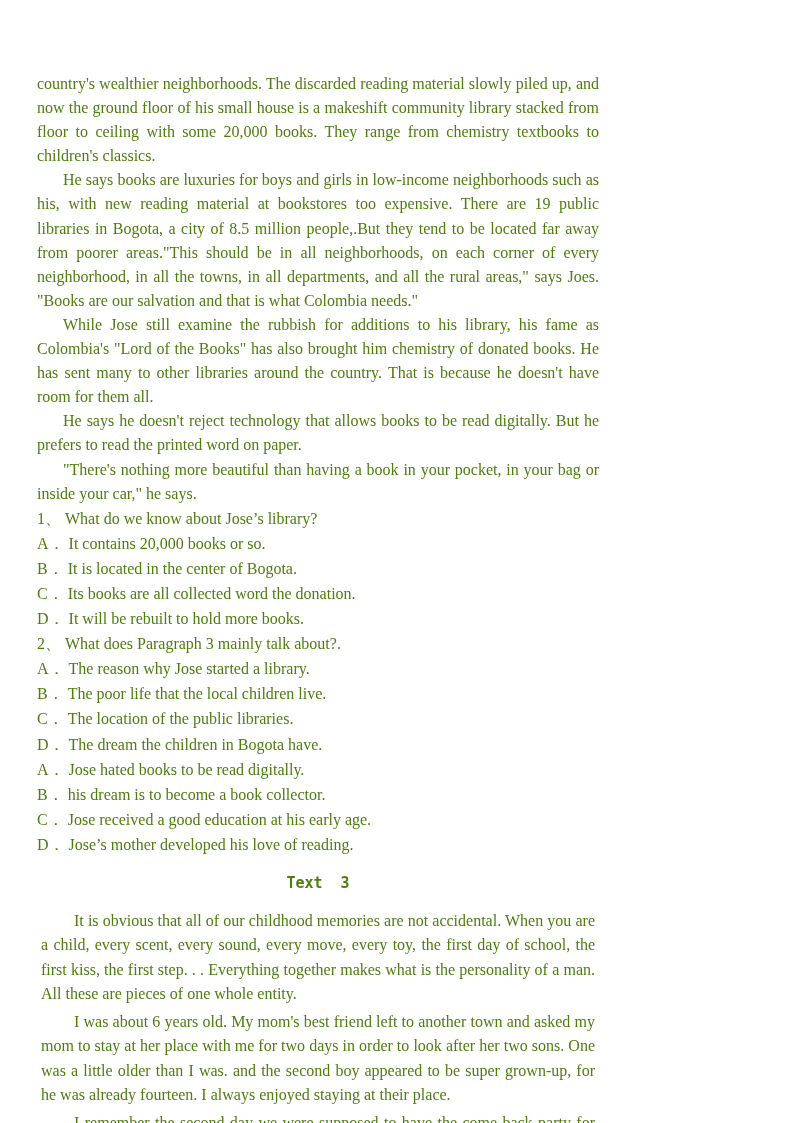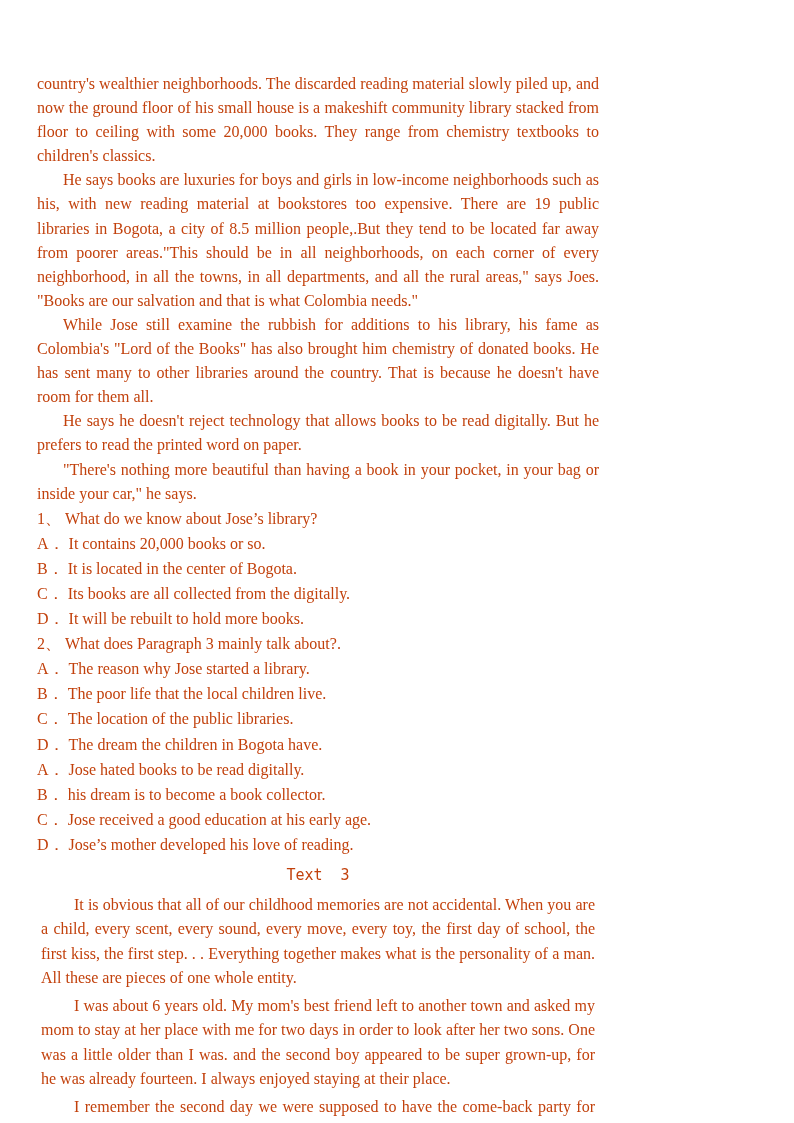--- a/index.html
+++ b/index.html
@@ -7,21 +7,21 @@
     padding: 0;
     background: #ffffff;
   }
   .page {
     position: relative;
     width: 636px;
     height: 1123px;
     box-sizing: border-box;
     padding: 72px 37px 0 37px;
     background: #ffffff;
-    color: #c2410c;
+    color: #4d7c0f;
     font-family: "Liberation Serif", "DejaVu Serif", serif;
     font-size: 16px;
     overflow: hidden;
   }
   .passage p {
     margin: 0;
     text-align: justify;
     line-height: 24.1px;
   }
   .passage p.indent {
@@ -30,24 +30,24 @@
   .questions {
     line-height: 25.1px;
   }
   .q-line {
     white-space: normal;
   }
   .q-num, .opt-label {
     margin-right: 4px;
   }
   .text3-heading {
-    margin: 8px;
+    margin: 16px;
     text-align: center;
     font-family: "DejaVu Sans Mono", monospace;
-    font-weight: normal;
+    font-weight: bold;
     font-size: 15px;
     line-height: 20px;
     white-space: pre;
   }
   .text3 p {
     margin: 4px;
     text-align: justify;
     line-height: 24.3px;
     text-indent: 33px;
   }
@@ -70,21 +70,21 @@
     <div class="q-line">
       <span class="q-num">1、</span><span>What do we know about Jose’s library?</span>
     </div>
     <div class="q-line">
       <span class="opt-label">A．</span><span>It contains 20,000 books or so.</span>
     </div>
     <div class="q-line">
       <span class="opt-label">B．</span><span>It is located in the center of Bogota.</span>
     </div>
     <div class="q-line">
-      <span class="opt-label">C．</span><span>Its books are all collected from the digitally.</span>
+      <span class="opt-label">C．</span><span>Its books are all collected word the donation.</span>
     </div>
     <div class="q-line">
       <span class="opt-label">D．</span><span>It will be rebuilt to hold more books.</span>
     </div>
 
     <div class="q-line">
       <span class="q-num">2、</span><span>What does Paragraph 3 mainly talk about?.</span>
     </div>
     <div class="q-line">
       <span class="opt-label">A．</span><span>The reason why Jose started a library.</span>

